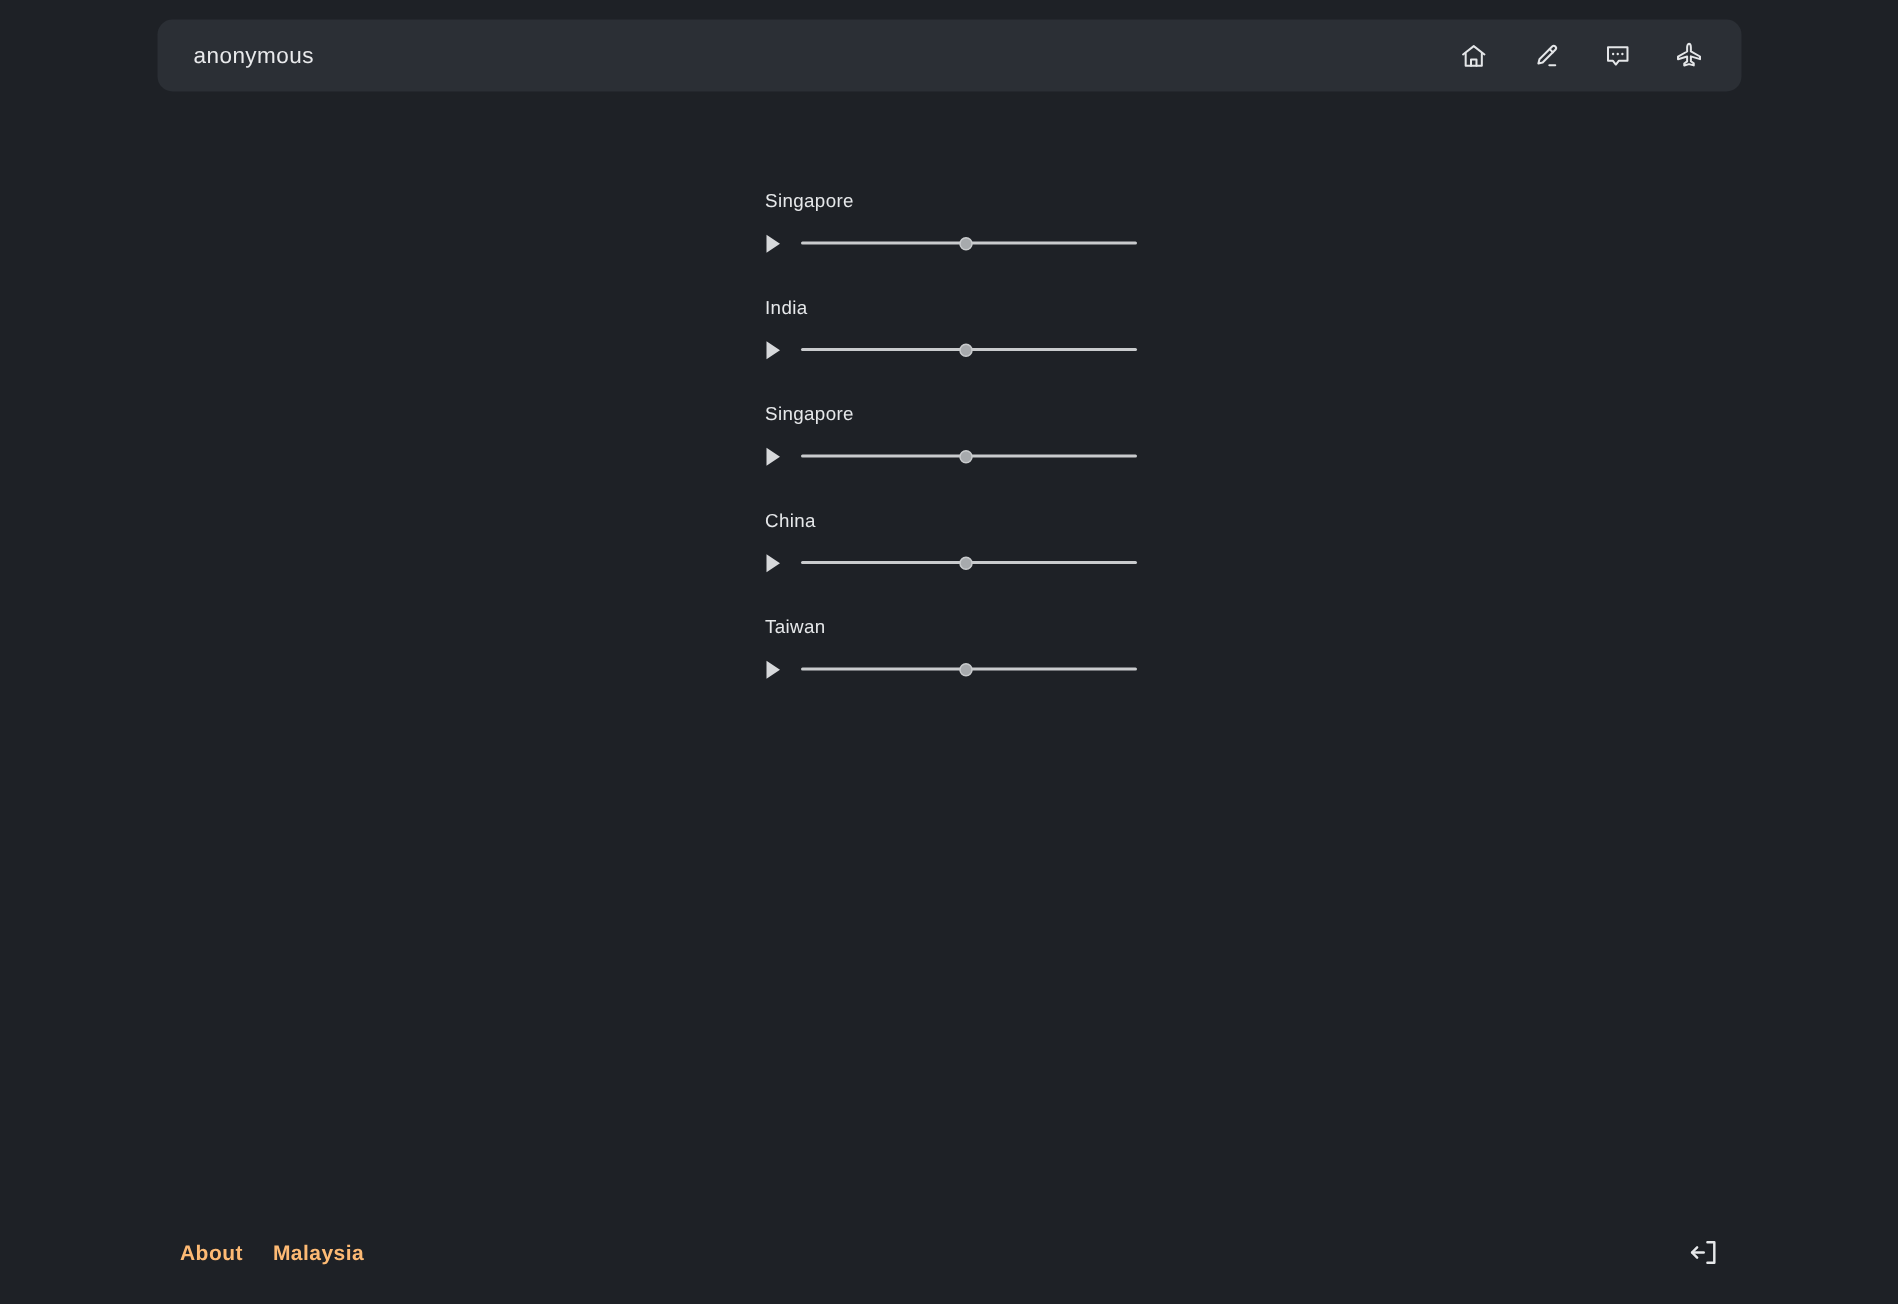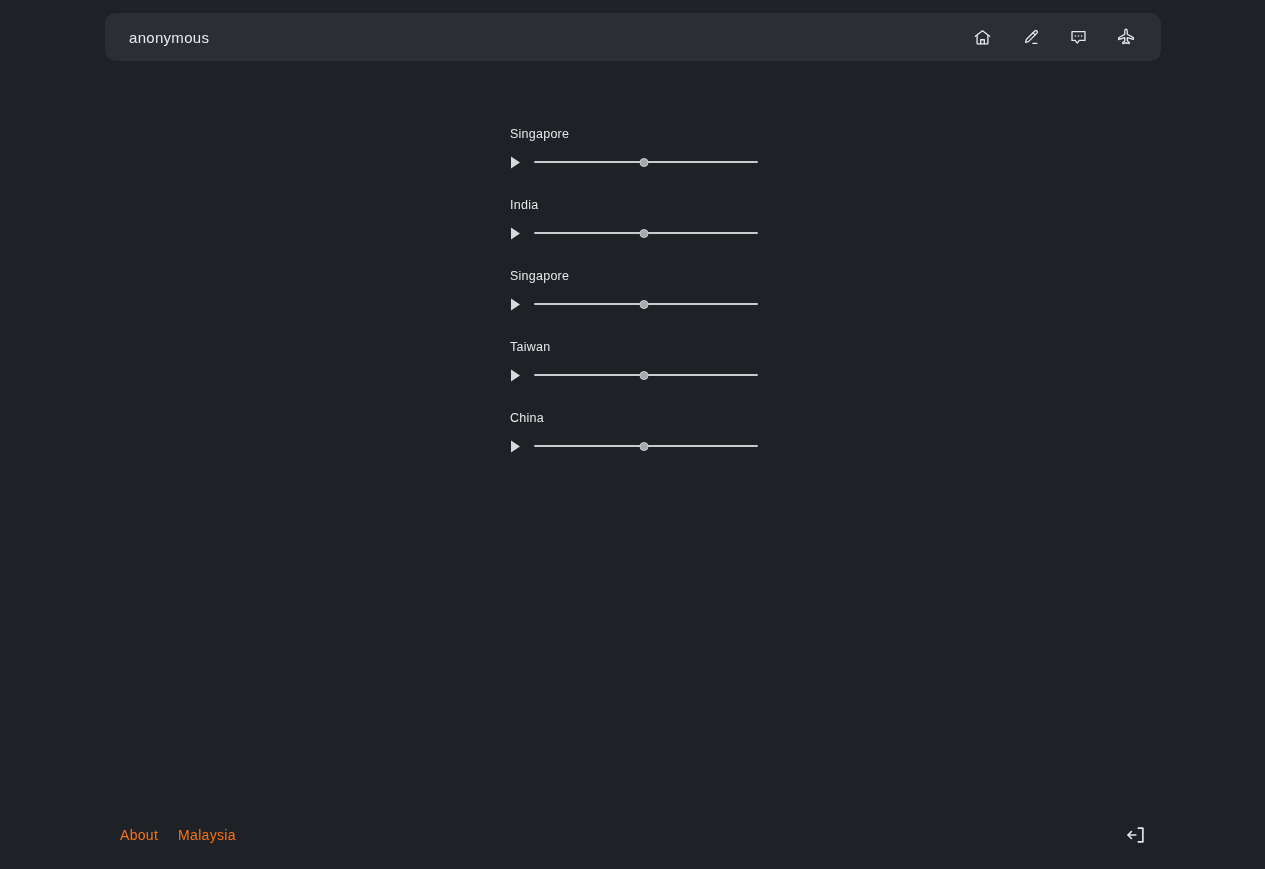--- a/index.html
+++ b/index.html
@@ -141,25 +141,26 @@
   }
 
   .footer-links {
     display: flex;
     align-items: center;
     gap: 20px;
   }
 
   .footer-link {
     font-size: 14px;
-    color: #f97316;
+    color: #fdba74;
     letter-spacing: .3px;
     text-decoration: none;
     cursor: pointer;
     line-height: 1;
+    font-weight: bold;
   }
 
   .footer-logout {
     width: 28px;
     height: 28px;
     display: flex;
     align-items: center;
     justify-content: center;
     color: #e6e8ea;
     cursor: pointer;
@@ -266,38 +267,38 @@
           </span>
         </div>
         <div class="slider-track-wrap">
           <div class="slider-track"></div>
           <div class="slider-thumb" style="left: 49%;"></div>
         </div>
       </div>
     </div>
 
     <div class="slider-row">
+      <span class="slider-label">China</span>
+      <div class="slider-control">
+        <div class="play-btn">
+          <span>
+            <svg width="11" height="13" viewBox="0 0 11 13">
+                <polygon points="1,0.5 10,6.5 1,12.5" fill="#d7d9db"></polygon>
+              </svg>
+          </span>
+        </div>
+        <div class="slider-track-wrap">
+          <div class="slider-track"></div>
+          <div class="slider-thumb" style="left: 49%;"></div>
+        </div>
+      </div>
+    </div>
+
+    <div class="slider-row">
       <span class="slider-label">Taiwan</span>
-      <div class="slider-control">
-        <div class="play-btn">
-          <span>
-            <svg width="11" height="13" viewBox="0 0 11 13">
-                <polygon points="1,0.5 10,6.5 1,12.5" fill="#d7d9db"></polygon>
-              </svg>
-          </span>
-        </div>
-        <div class="slider-track-wrap">
-          <div class="slider-track"></div>
-          <div class="slider-thumb" style="left: 49%;"></div>
-        </div>
-      </div>
-    </div>
-
-    <div class="slider-row">
-      <span class="slider-label">China</span>
       <div class="slider-control">
         <div class="play-btn">
           <span>
             <svg width="11" height="13" viewBox="0 0 11 13">
                 <polygon points="1,0.5 10,6.5 1,12.5" fill="#d7d9db"></polygon>
               </svg>
           </span>
         </div>
         <div class="slider-track-wrap">
           <div class="slider-track"></div>

